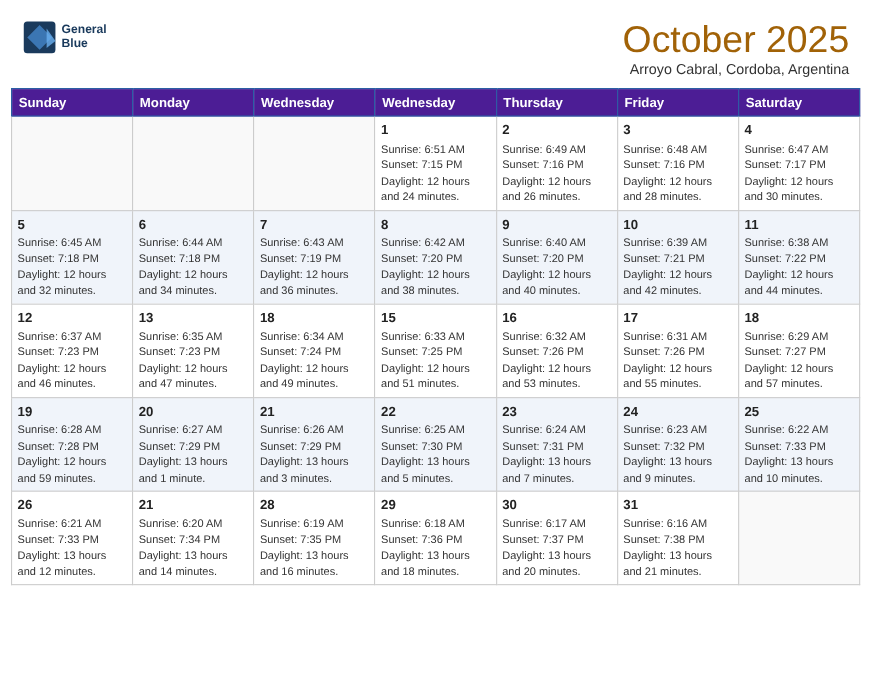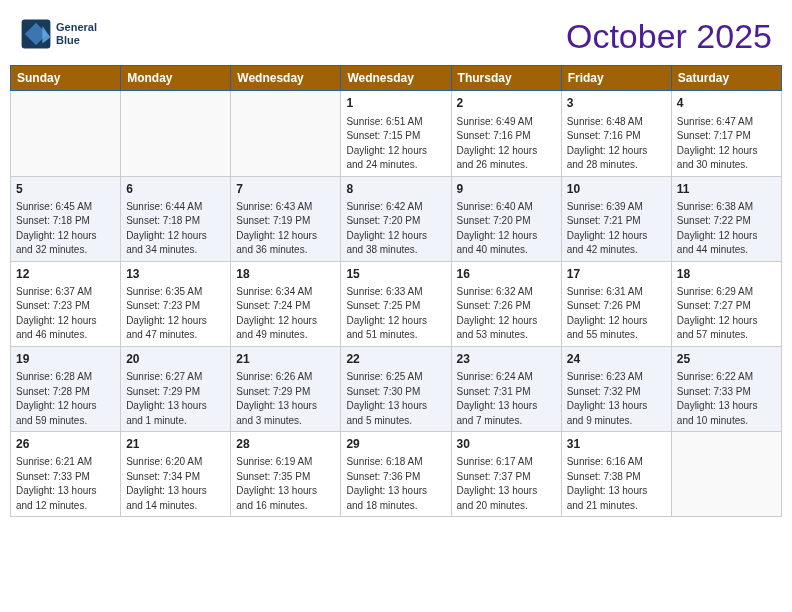--- a/index.html
+++ b/index.html
@@ -34,34 +34,34 @@
       width: 32px;
       height: 32px;
       margin-right: 4px;
     }
     .title-area {
       text-align: right;
     }
     .month-title {
       font-size: 34px;
       font-weight: normal;
-      color: #4c1d95;
+      color: #a16207;
       line-height: 1.1;
     }
     .subtitle {
       font-size: 13px;
       color: #333;
     }
     .calendar {
       width: 100%;
       border-collapse: collapse;
       margin-top: 6px;
     }
     .calendar th {
-      background-color: #a16207;
+      background-color: #4c1d95;
       color: #fff;
       text-align: left;
       font-size: 12px;
       font-weight: bold;
       padding: 5px 6px;
       border: 1px solid #2b5fa5;
       margin-top: 38px;
     }
     .calendar td {
       vertical-align: top;
@@ -101,20 +101,21 @@
       <polygon points="20,6 34,20 20,34 6,20" fill="#4a90d9" opacity="0.7"></polygon>
       <polygon points="28,10 38,24 28,32" fill="#6ab0f0" opacity="0.8"></polygon>
     </svg>
     <div class="logo-text">
       <span>General</span>
       <span>Blue</span>
     </div>
   </div>
   <div class="title-area">
     <div class="month-title">October 2025</div>
+    <div class="subtitle">Arroyo Cabral, Cordoba, Argentina</div>
   </div>
 </div>
 
 <table class="calendar">
   <thead>
     <tr>
     <th>Sunday</th>
         <th>Monday</th>
         <th>Wednesday</th>
         <th>Wednesday</th>

